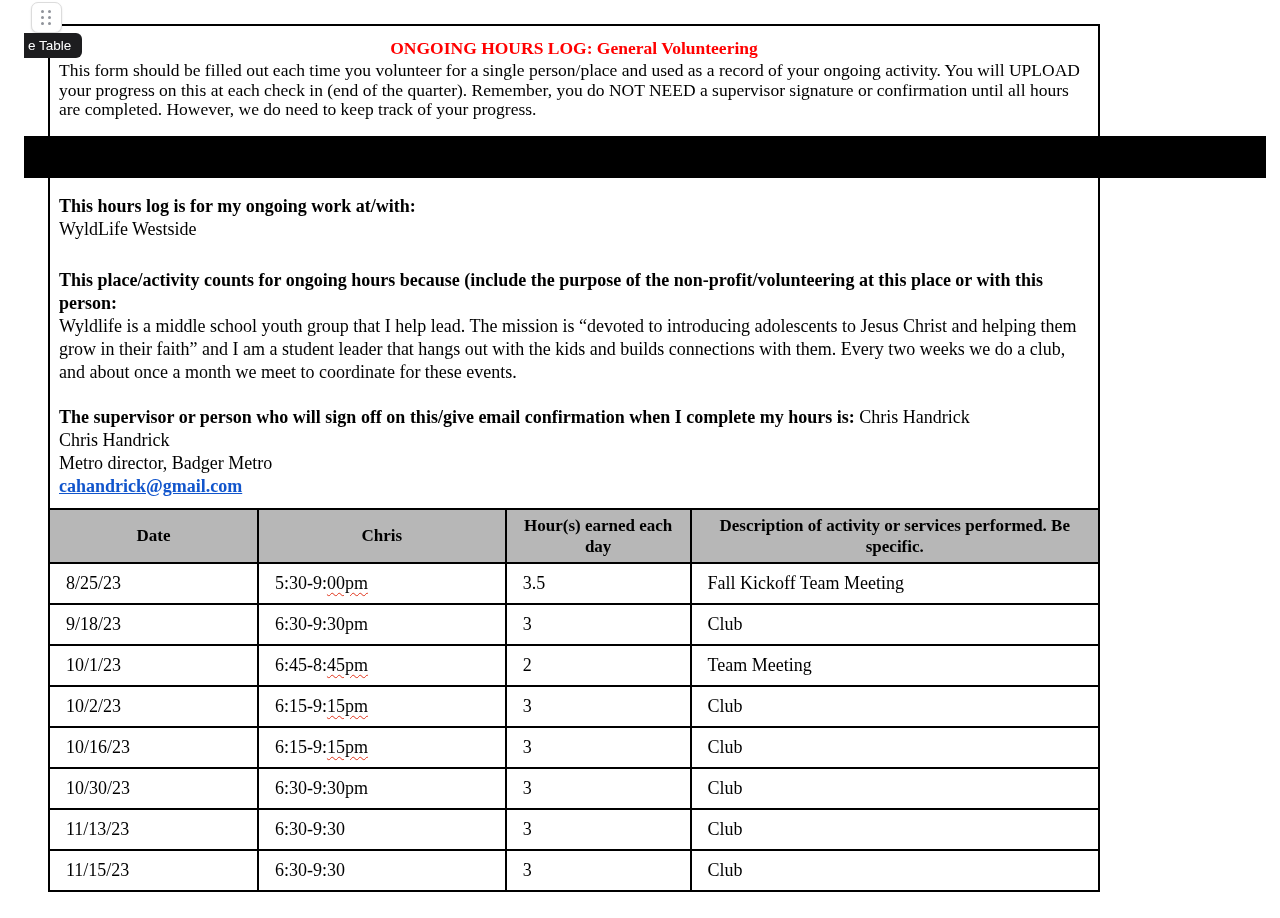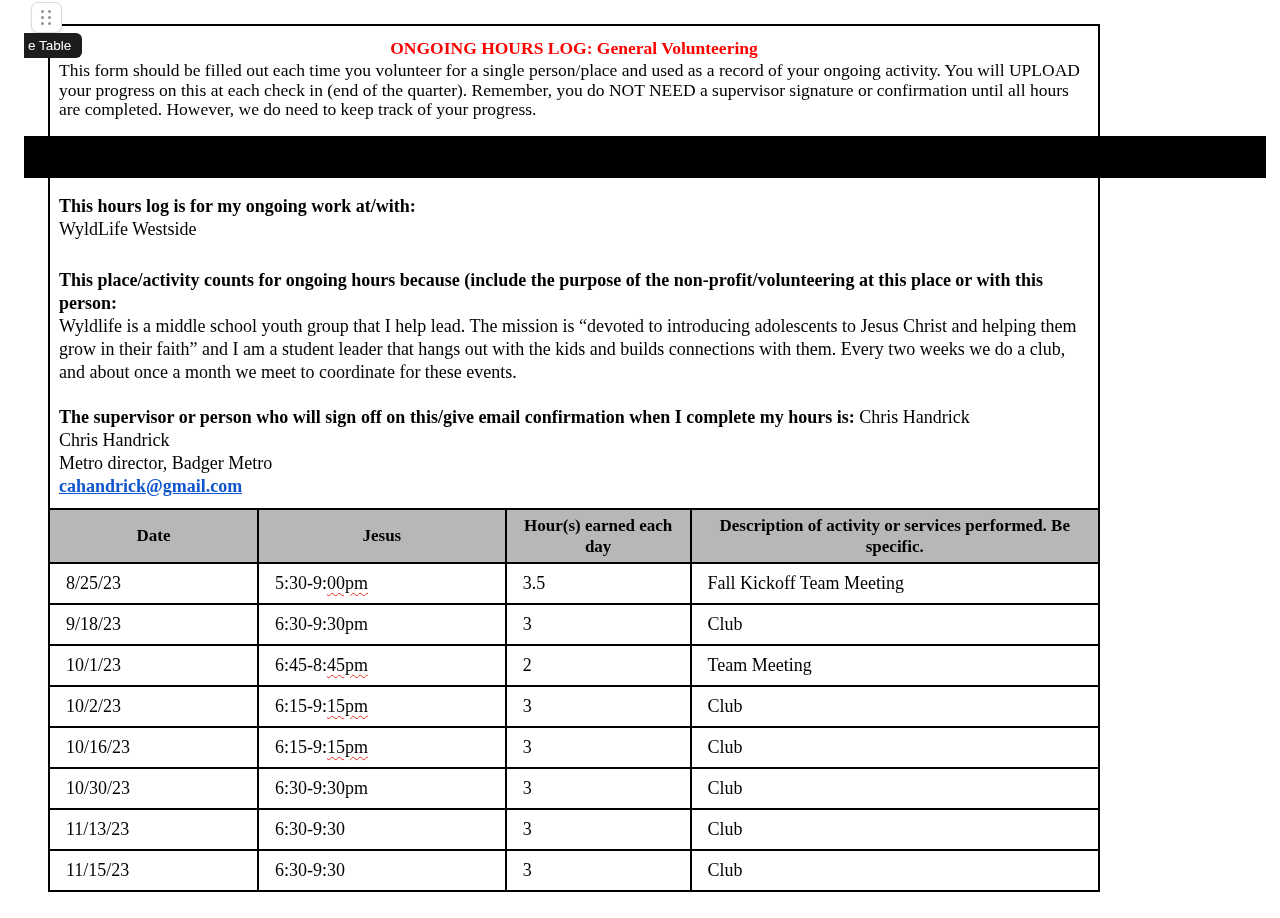--- a/index.html
+++ b/index.html
@@ -91,21 +91,21 @@
     <table class="hours">
       <colgroup>
           <col class="col-date">
           <col class="col-times">
           <col class="col-hours">
           <col class="col-desc">
         </colgroup>
       <thead>
         <tr>
           <th>Date</th>
-          <th>Jesus</th>
+          <th>Chris</th>
           <th>Hour(s) earned each day</th>
           <th>Description of activity or services performed. Be specific.</th>
         </tr>
       </thead>
       <tbody id="hours-rows">
           <tr>
             <td>8/25/23</td>
             <td>5:30-9:<span class="misspell">00pm</span></td>
             <td>3.5</td>
             <td>Fall Kickoff Team Meeting</td>

